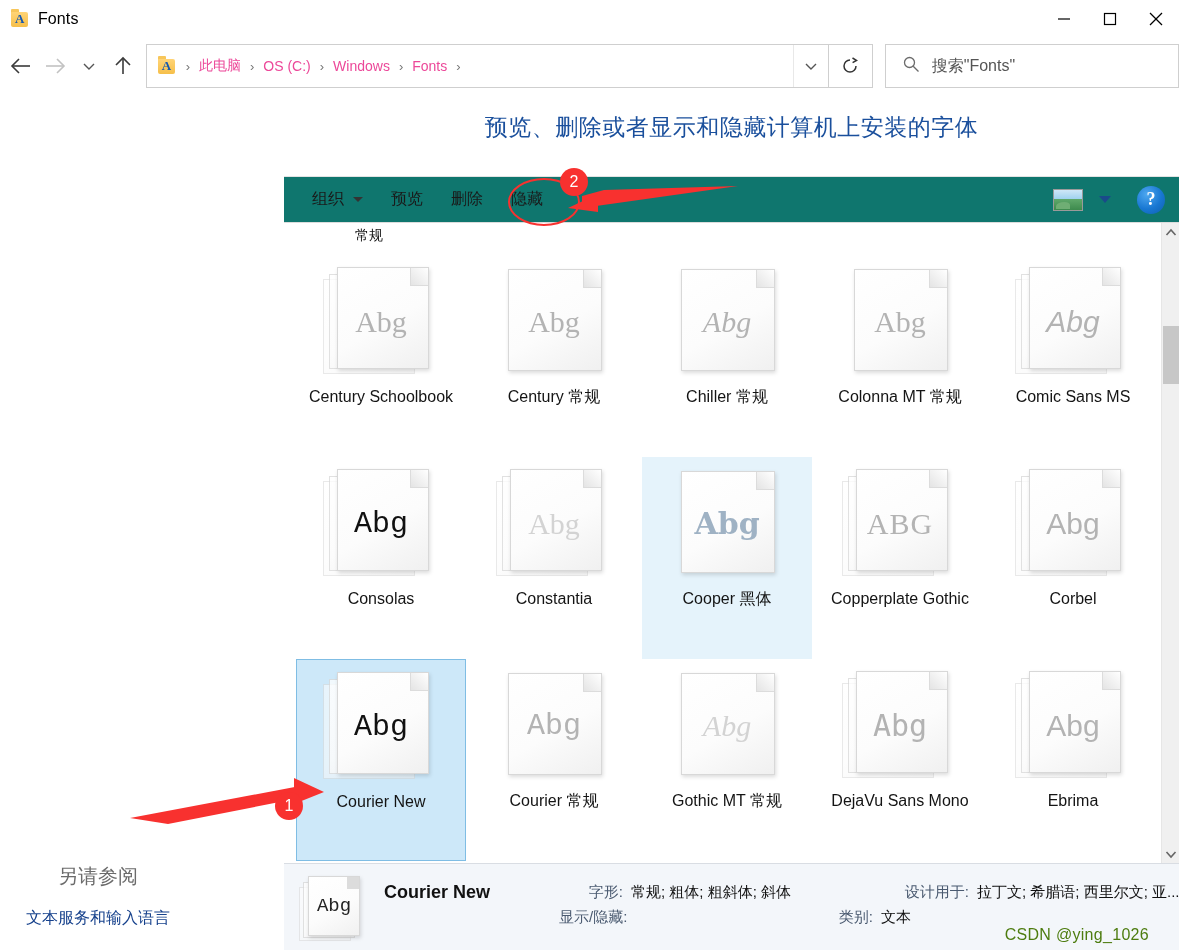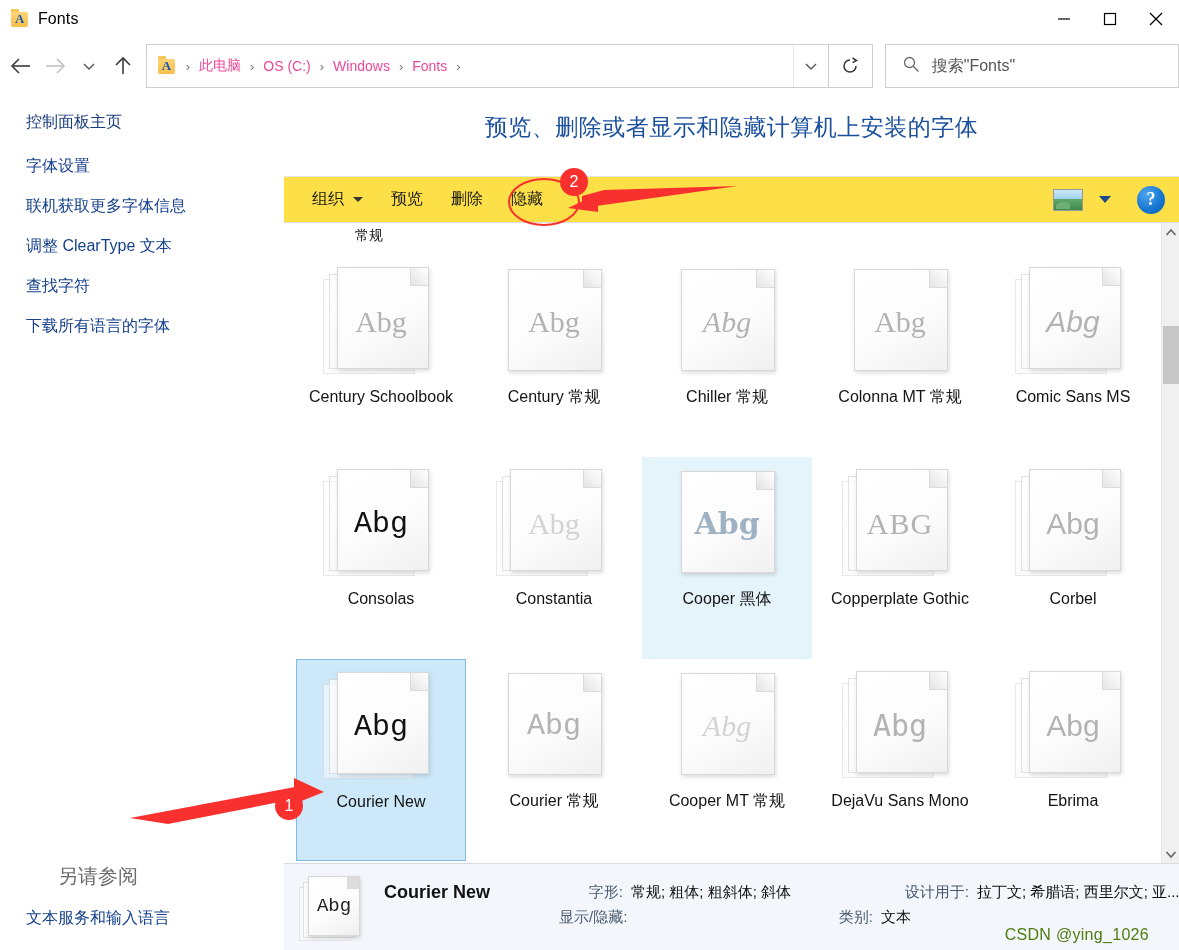--- a/index.html
+++ b/index.html
@@ -215,21 +215,21 @@
     font-size: 23px;
     color: #1a4f9c;
     letter-spacing: 0.5px;
   }
 
   
   #toolbar {
     position: absolute;
     left: 284px; top: 176px;
     width: 895px; height: 47px;
-    background: #fde047;
+    background: #0f766e;
     border-top: 1px solid #e3e3e3;
     border-bottom: 1px solid #dcdcdc;
     display: flex;
     align-items: center;
     box-sizing: border-box;
   }
   .tb-item {
     font-size: 16px;
     color: #1a1a1a;
     padding: 4px 10px;
@@ -591,28 +591,20 @@
       <svg width="18" height="18" viewBox="0 0 18 18">
           <circle cx="7.5" cy="7.5" r="5" fill="none" stroke="#6b6b6b" stroke-width="1.3"></circle>
           <line x1="11.2" y1="11.2" x2="16.5" y2="16.5" stroke="#6b6b6b" stroke-width="1.3"></line>
         </svg>
     </span>
     <input id="search-input" type="text" placeholder="搜索&quot;Fonts&quot;" style="">
   </div>
 </div>
 
 <div id="sidebar">
-  <div id="sidebar-top">
-    <div class="side-head">控制面板主页</div>
-    <div class="side-link">字体设置</div>
-    <div class="side-link">联机获取更多字体信息</div>
-    <div class="side-link">调整 ClearType 文本</div>
-    <div class="side-link">查找字符</div>
-    <div class="side-link">下载所有语言的字体</div>
-  </div>
   <div id="sidebar-bottom">
     <div class="side-group-label">另请参阅</div>
     <div class="side-link" style="margin-bottom:0;">文本服务和输入语言</div>
   </div>
 </div>
 
 <div id="content-title">预览、删除或者显示和隐藏计算机上安装的字体</div>
 
 <div id="toolbar">
   <div class="tb-item" id="tb-organize">
@@ -757,21 +749,21 @@
         </div>
         <div class="fname">Courier 常规</div>
       </div>
       <div class="cell">
         <div class="ficon single">
           <span class="pg pg1">
             <span class="fold2"></span>
           </span>
           <span class="abg serif italic faint">Abg</span>
         </div>
-        <div class="fname">Cooper MT 常规</div>
+        <div class="fname">Gothic MT 常规</div>
       </div>
       <div class="cell">
         <div class="ficon">
           <span class="pg pg3"></span>
           <span class="pg pg2"></span>
           <span class="pg pg1">
             <span class="fold2"></span>
           </span>
           <span class="abg djvmono">Abg</span>
         </div>

